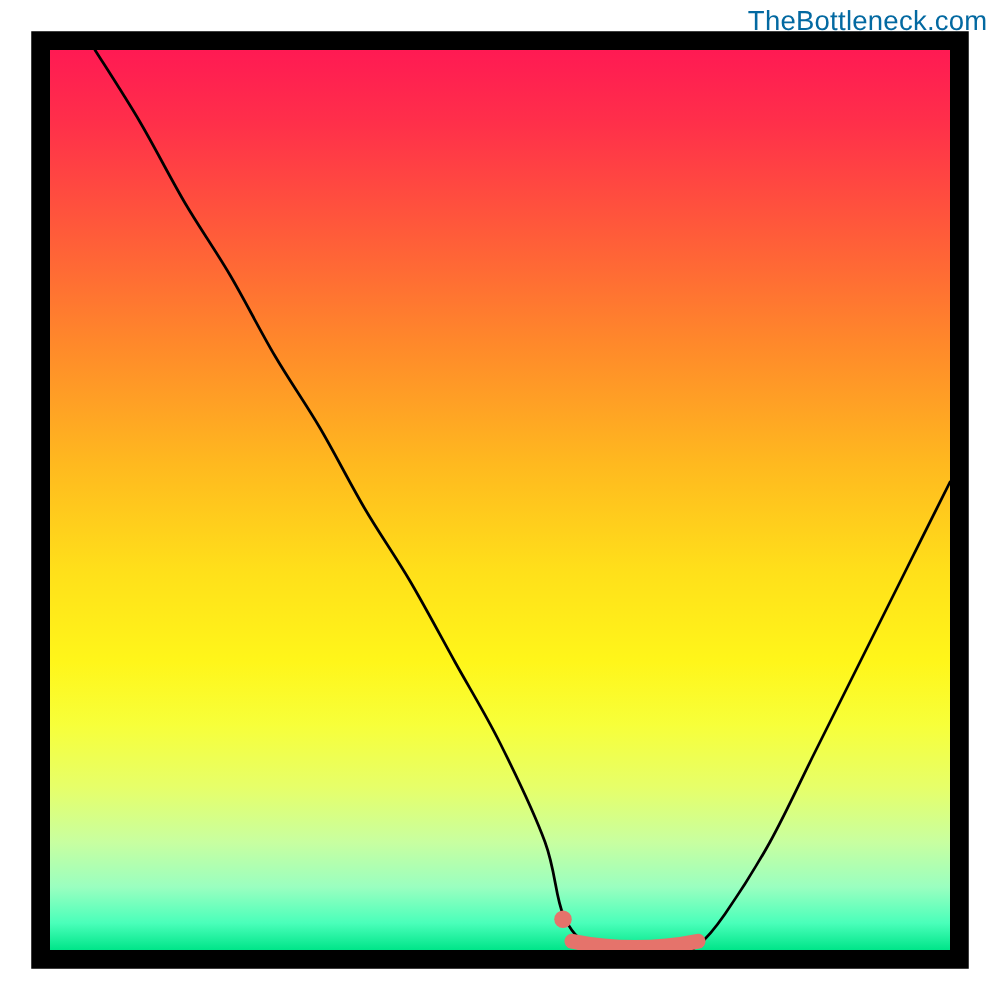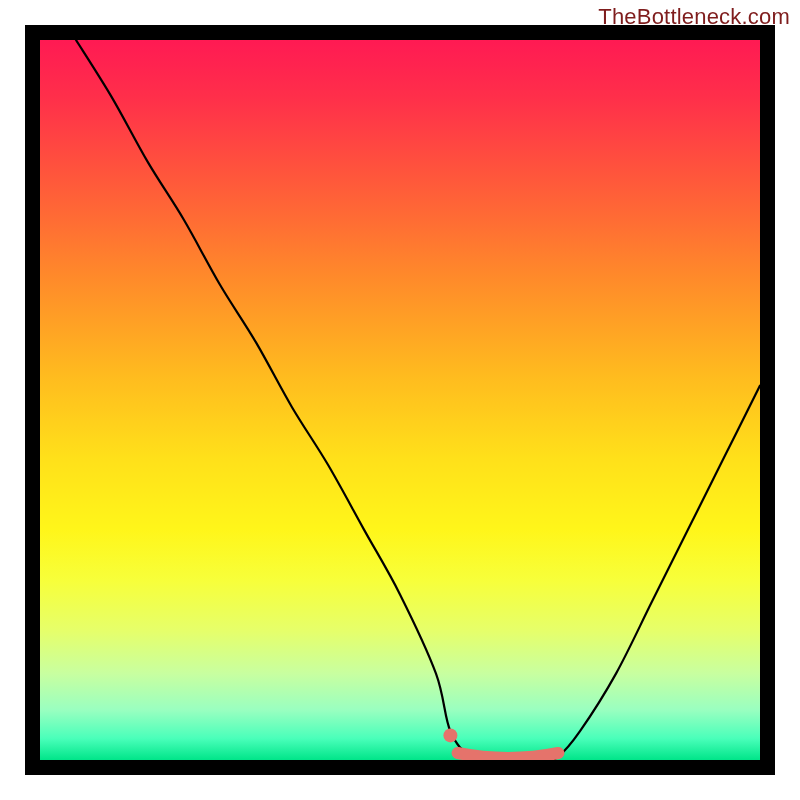--- a/index.html
+++ b/index.html
@@ -8,21 +8,21 @@
     position: relative;
     width: 800px;
     height: 800px;
   }
   .watermark {
     position: absolute;
     top: 4px;
     right: 10px;
     font-family: Arial, Helvetica, sans-serif;
     font-size: 22px;
-    color: #7f1d1d;
+    color: #0369a1;
     z-index: 20;
     letter-spacing: 0.2px;
   }
   .plot-frame {
     position: absolute;
     left: 25px;
     top: 25px;
     width: 750px;
     height: 750px;
     background: #000;

